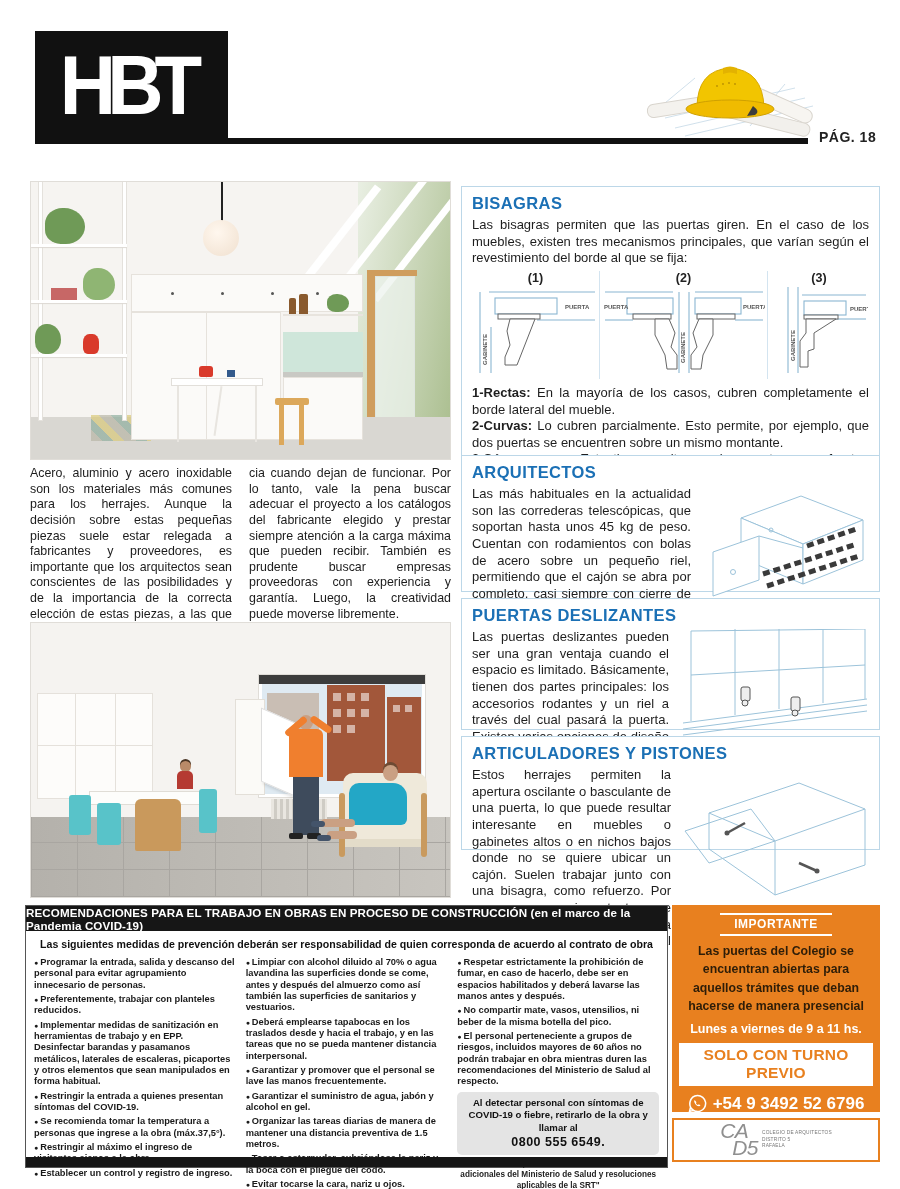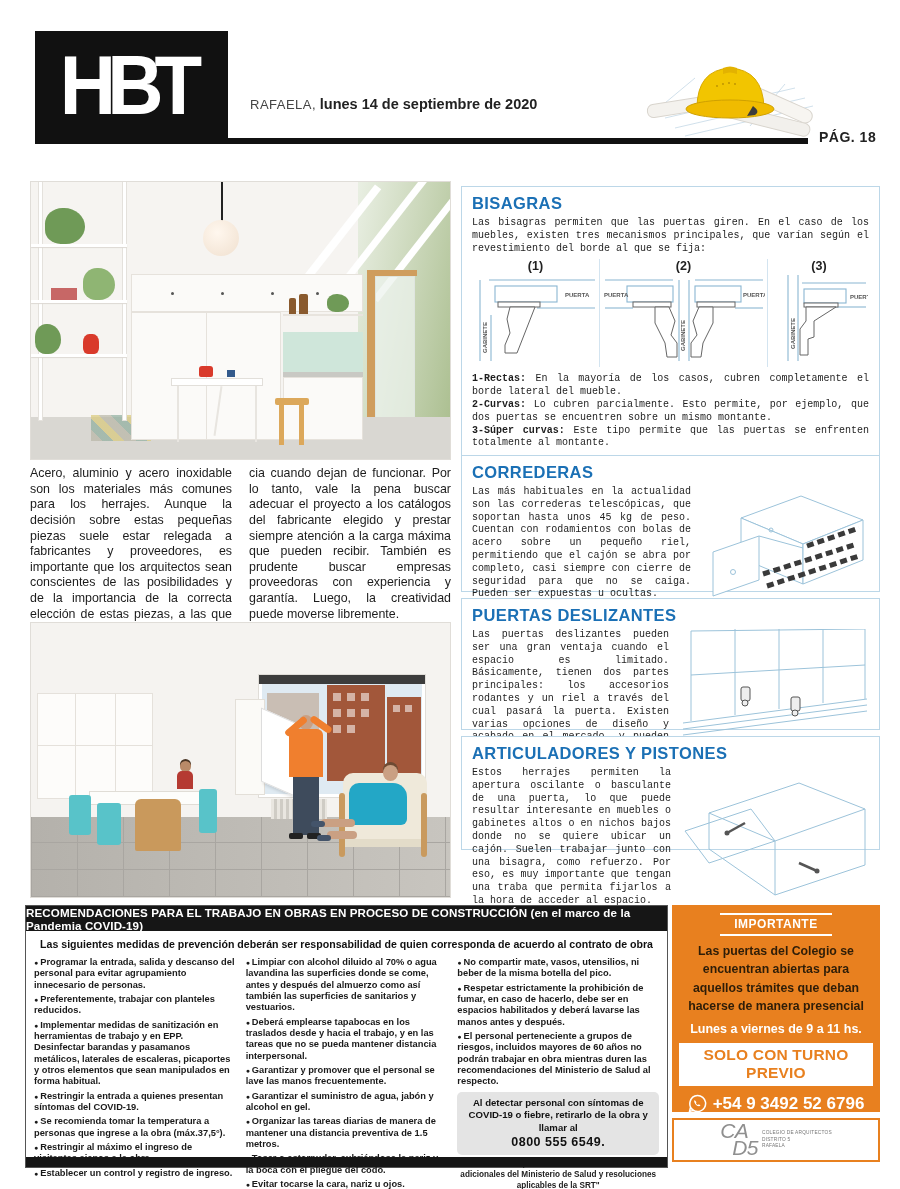--- a/index.html
+++ b/index.html
@@ -68,21 +68,21 @@
   .p2-woman-head { left:352px; top:142px; width:15px; height:16px; background:#caa083; border-radius:50%; box-shadow:0 -3px 0 #6d4a33; }
   .p2-woman-leg { background:#caa083; height:8px; border-radius:4px; }
   .p2-slipper { background:#44546a; width:14px; height:6px; border-radius:3px; }
   .p2-radiator { left:240px; top:176px; width:56px; height:20px; background:repeating-linear-gradient(90deg,#e9e6e0 0 3px,#cfccc5 3px 6px); }
   .p2-kid { left:146px; top:148px; width:16px; height:18px; background:#b53a32; border-radius:5px 5px 0 0; }
   .p2-kid-head { left:149px; top:138px; width:11px; height:11px; background:#b98a68; border-radius:50%; box-shadow:0 -2px 0 #4a3524; }
 
   
   .sec { position:absolute; left:461px; width:419px; border:1px solid #bcd7e8; background:#fff; padding:7px 10px 6px 10px; }
   .sec h2 { color:#1b70b5; font-size:16.5px; font-weight:700; letter-spacing:0.4px; margin-bottom:4px; }
-  .sec p { font-size:10px; line-height:1.28; text-align:justify; color:#1e1e1e;font-family:Liberation Mono, monospace; }
+  .sec p { font-size:13px; line-height:1.28; text-align:justify; color:#1e1e1e; }
   #sec-bisagras { top:186px; height:314px; }
   #sec-correderas { top:455px; height:137px; }
   #sec-deslizantes { top:598px; height:132px; }
   #sec-articuladores { top:736px; height:114px; }
   .hinge-row { display:flex; margin:4px 0 6px 0; }
   .hinge-fig { text-align:center; border-right:1px solid #d3e4f0; padding:0 2px; }
   .hinge-fig:last-child { border-right:none; }
   .hinge-num { font-size:12.5px; font-weight:700; color:#222; }
   .items p { margin-bottom:0; }
   .flex-sec { display:flex; gap:10px; }
@@ -117,24 +117,20 @@
   .cad5-big .d5 { display:block; padding-left:12px; }
   .cad5-small { font-size:4.8px; color:#777; line-height:1.35; letter-spacing:0.2px; }
 </style>
 </head>
 <body>
 
 <div class="page">
 
   <div class="logo-box">
     <span class="logo-text">HBT</span>
-  </div>
-  <div class="dateline">
-    <span class="city">RAFAELA,</span>
-    <span class="rest">lunes 14 de septiembre de 2020</span>
   </div>
   <div class="helmet-wrap">
     <svg width="170" height="90" viewBox="0 0 170 90">
       <g stroke="#bcd3e2" stroke-width="0.7">
         <line x1="20" y1="70" x2="150" y2="40"></line>
           <line x1="30" y1="80" x2="160" y2="50"></line>
         <line x1="40" y1="88" x2="168" y2="58"></line>
           <line x1="50" y1="30" x2="20" y2="55"></line>
         <line x1="80" y1="28" x2="45" y2="62"></line>
           <line x1="110" y1="30" x2="75" y2="70"></line>
@@ -328,21 +324,21 @@
       </figure>
     </div>
     <div class="items">
       <p><b>1-Rectas:</b><span> En la mayoría de los casos, cubren completamente el borde lateral del mueble.</span></p>
       <p><b>2-Curvas:</b><span> Lo cubren parcialmente. Esto permite, por ejemplo, que dos puertas se encuentren sobre un mismo montante.</span></p>
       <p><b>3-Súper curvas:</b><span> Este tipo permite que las puertas se enfrenten totalmente al montante.</span></p>
     </div>
   </section>
 
   <section class="sec" id="sec-correderas">
-    <h2>CORREDERAS</h2>
+    <h2>ARQUITECTOS</h2>
     <div class="flex-sec">
       <p>Las más habituales en la actualidad son las correderas telescópicas, que soportan hasta unos 45 kg de peso. Cuentan con rodamientos con bolas de acero sobre un pequeño riel, permitiendo que el cajón se abra por completo, casi siempre con cierre de seguridad para que no se caiga. Pueden ser expuestas u ocultas.</p>
       <div class="fig">
         <svg width="168" height="112" viewBox="0 0 168 112">
           <g stroke="#9cc3da" fill="#fff" stroke-width="1">
             <polygon points="40,32 100,10 162,34 102,58"></polygon>
             <polygon points="40,32 40,72 102,98 102,58"></polygon>
             <polygon points="162,34 162,74 102,98 102,58"></polygon>
             <polygon points="12,66 58,50 58,94 12,110"></polygon>
             <line x1="58" y1="50" x2="102" y2="62"></line>
@@ -432,22 +428,22 @@
         <li>Deberá emplearse tapabocas en los traslados desde y hacia el trabajo, y en las tareas que no se pueda mantener distancia interpersonal.</li>
         <li>Garantizar y promover que el personal se lave las manos frecuentemente.</li>
         <li>Garantizar el suministro de agua, jabón y alcohol en gel.</li>
         <li>Organizar las tareas diarias de manera de mantener una distancia preventiva de 1.5 metros.</li>
         <li>Toser o estornudar, cubriéndose la nariz y la boca con el pliegue del codo.</li>
         <li>Evitar tocarse la cara, nariz u ojos.</li>
 
       </ul>
       <div class="covid-col">
         <ul>
+          <li>Respetar estrictamente la prohibición de fumar, en caso de hacerlo, debe ser en espacios habilitados y deberá lavarse las manos antes y después.</li>
           <li>No compartir mate, vasos, utensilios, ni beber de la misma botella del pico.</li>
-          <li>Respetar estrictamente la prohibición de fumar, en caso de hacerlo, debe ser en espacios habilitados y deberá lavarse las manos antes y después.</li>
           <li>El personal perteneciente a grupos de riesgos, incluidos mayores de 60 años no podrán trabajar en obra mientras duren las recomendaciones del Ministerio de Salud al respecto.</li>
         </ul>
         <div class="alert-box">
           <span>Al detectar personal con síntomas de COVID-19 o fiebre, retirarlo de la obra y llamar al</span><br>
           <span class="alert-phone">0800 555 6549.</span>
         </div>
         <div class="footnote">"Deben respetarse las recomendaciones adicionales del Ministerio de Salud y resoluciones aplicables de la SRT"</div>
 
       </div>
     </div>

